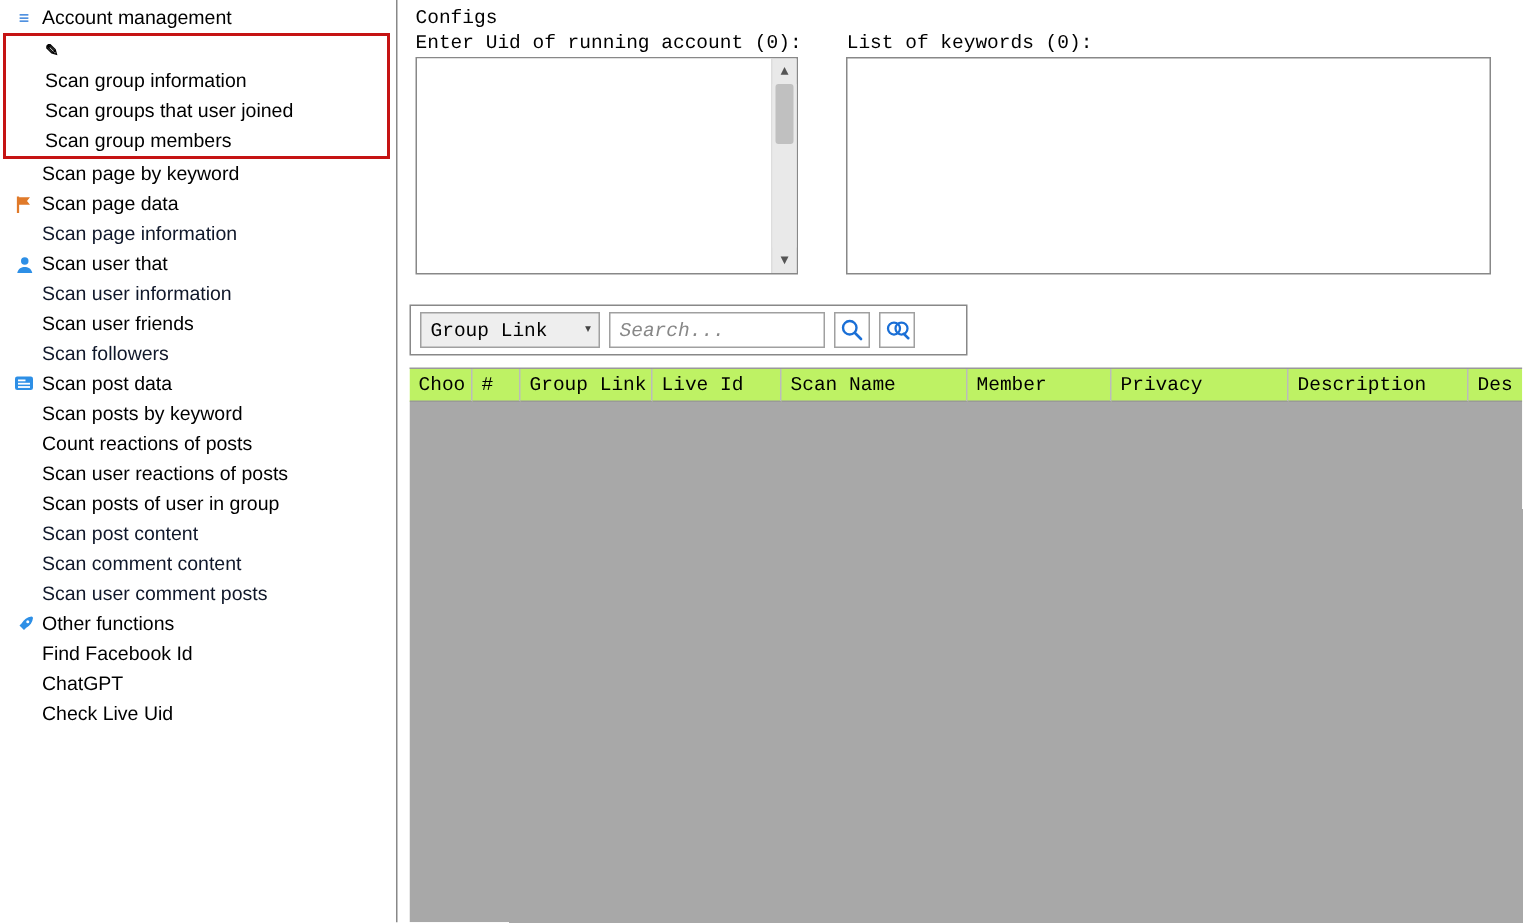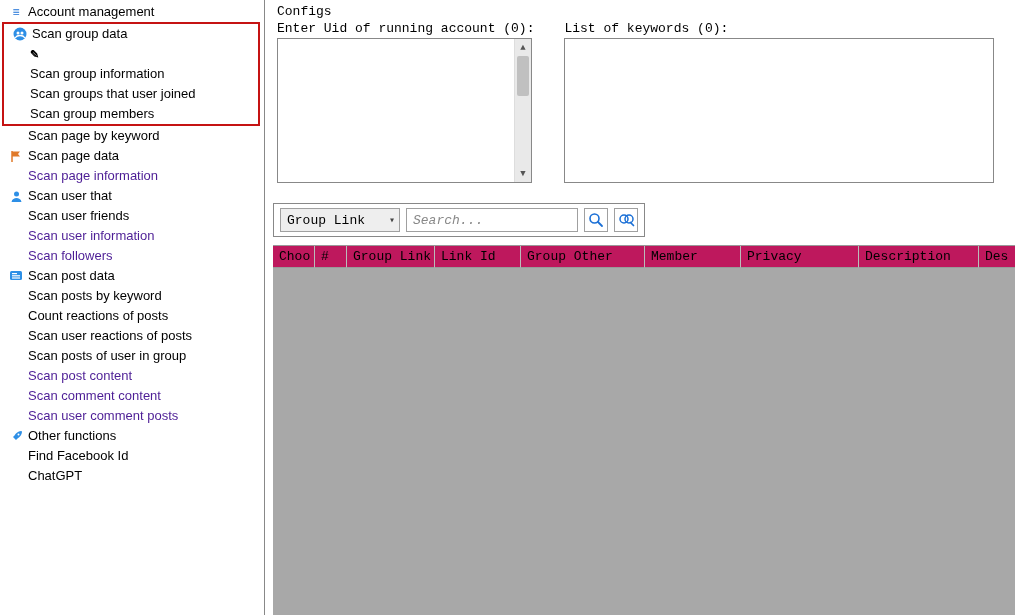--- a/index.html
+++ b/index.html
@@ -36,21 +36,21 @@
   .sidebar-row .icon {
     width: 16px;
     display: inline-flex;
     align-items: center;
     justify-content: center;
     margin-right: 4px;
     font-size: 12px;
   }
   .sidebar-row.child { padding-left: 28px; }
   .sidebar-row.bold { font-weight: 700; }
-  .sidebar-row.orange { color: #4c1d95; }
+  .sidebar-row.orange { color: #0f172a; }
   .sidebar-row .pencil { font-size: 11px; color:#000; margin-right:4px; }
   .highlight-box {
     border: 2px solid #c51313;
     margin: 0 4px 0 2px;
     padding: 0;
   }
   .highlight-box .sidebar-row.child { padding-left: 26px; }
   .main {
     flex: 1;
     padding: 4px 0 0 8px;
@@ -113,21 +113,21 @@
     background:#eee;
     padding:0 4px 0 6px;
     justify-content:space-between;
     font-size:13px;
     cursor:pointer;
   }
   .dropdown .dd-arrow { font-size:10px; color:#444;}
   .search-input {
     border:1px solid #a0a0a0;
     height:24px;
-    width:172px;
+    width:144px;
     padding:0 6px;
     font:inherit;
     outline:none;
   }
   .search-input::placeholder { color:#888; font-style:italic;}
   .icon-btn {
     width:24px; height:24px;
     border:1px solid #a0a0a0;
     display:flex; align-items:center; justify-content:center;
     background:#fff;
@@ -135,21 +135,21 @@
   }
   .table-wrap {
     margin-top: 8px;
     flex:1;
     display:flex; flex-direction:column;
     overflow:hidden;
     border-top:1px solid #999;
   }
   .table-header {
     display:flex;
-    background:#be185d;
+    background:#bef264;
     height:22px;
     align-items:center;
   }
   .table-header .th {
     border-right:1px solid #bbb;
     border-bottom:1px solid #999;
     height:100%;
     display:flex; align-items:center;
     padding:0 6px;
     font-size:13px;
@@ -166,31 +166,20 @@
 
 <div class="container">
   <div class="sidebar">
 
     <div class="sidebar-row">
       <span class="icon" style="color:#1a6fd6;font-weight:bold;">≡</span>
       <span>Account management</span>
     </div>
 
     <div class="highlight-box">
-      <div class="sidebar-row">
-        <span class="icon">
-          <svg width="14" height="14" viewBox="0 0 14 14">
-              <circle cx="7" cy="7" r="6.5" fill="#2d8fe6"></circle>
-              <circle cx="5" cy="6" r="1.5" fill="#fff"></circle>
-              <circle cx="9" cy="6" r="1.5" fill="#fff"></circle>
-              <path d="M2.5 10.5c.8-1.4 2-2 4.5-2s3.7.6 4.5 2" stroke="#fff" stroke-width="1.3" fill="none" stroke-linecap="round"></path>
-            </svg>
-        </span>
-        <span>Scan group data</span>
-      </div>
       <div class="sidebar-row child bold">
         <span class="pencil">✎</span>
       </div>
       <div class="sidebar-row child">
         <span>Scan group information</span>
       </div>
       <div class="sidebar-row child">
         <span>Scan groups that user joined</span>
       </div>
       <div class="sidebar-row child">
@@ -216,25 +205,25 @@
 
     <div class="sidebar-row">
       <span class="icon">
         <svg width="13" height="13" viewBox="0 0 13 13">
             <circle cx="6.5" cy="4" r="2.5" fill="#2d8fe6"></circle>
             <path d="M1.5 12c.5-3 3-4 5-4s4.5 1 5 4z" fill="#2d8fe6"></path>
           </svg>
       </span>
       <span>Scan user that</span>
     </div>
+    <div class="sidebar-row child orange">
+      <span>Scan user information</span>
+    </div>
     <div class="sidebar-row child">
       <span>Scan user friends</span>
-    </div>
-    <div class="sidebar-row child orange">
-      <span>Scan user information</span>
     </div>
     <div class="sidebar-row child orange">
       <span>Scan followers</span>
     </div>
 
     <div class="sidebar-row">
       <span class="icon">
         <svg width="14" height="13" viewBox="0 0 14 13">
             <rect x="1" y="1" width="12" height="9" rx="1.5" fill="#2d8fe6"></rect>
             <rect x="3" y="3" width="5" height="1.2" fill="#fff"></rect>
@@ -273,20 +262,23 @@
             <circle cx="8.5" cy="4.5" r="1" fill="#fff"></circle>
           </svg>
       </span>
       <span>Other functions</span>
     </div>
     <div class="sidebar-row child">
       <span>Find Facebook Id</span>
     </div>
     <div class="sidebar-row child">
       <span>ChatGPT</span>
+    </div>
+    <div class="sidebar-row child">
+      <span>Check Live Uid</span>
     </div>
   </div>
 
   <div class="main">
     <div class="configs-title">Configs</div>
 
     <div class="config-row">
       <div class="config-col">
         <div class="config-label">Enter Uid of running account (0):</div>
         <div class="uid-box">
@@ -325,22 +317,22 @@
             <line x1="12.5" y1="10.5" x2="15.5" y2="13.5" stroke="#1a6fd6" stroke-width="1.7" stroke-linecap="round"></line>
           </svg>
       </div>
     </div>
 
     <div class="table-wrap">
       <div class="table-header">
         <div class="th" style="width:42px">Choo</div>
         <div class="th" style="width:32px">#</div>
         <div class="th" style="width:88px">Group Link</div>
-        <div class="th" style="width:86px">Link Id</div>
-        <div class="th" style="width:124px">Group Other</div>
+        <div class="th" style="width:86px">Live Id</div>
+        <div class="th" style="width:124px">Scan Name</div>
         <div class="th" style="width:96px">Member</div>
         <div class="th" style="width:118px">Privacy</div>
         <div class="th" style="width:120px">Description</div>
         <div class="th" style="flex:1;border-right:none">Des</div>
       </div>
       <div class="table-body"></div>
     </div>
   </div>
 </div>
 

